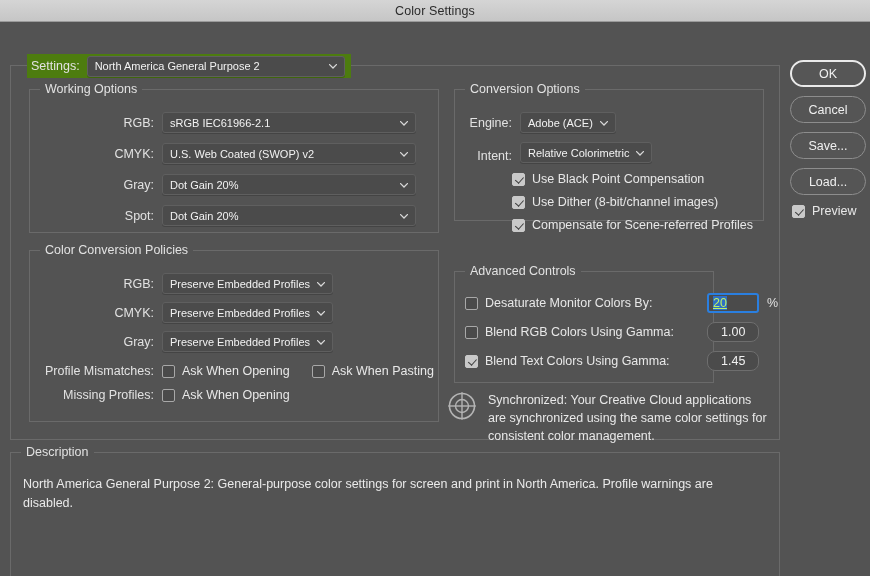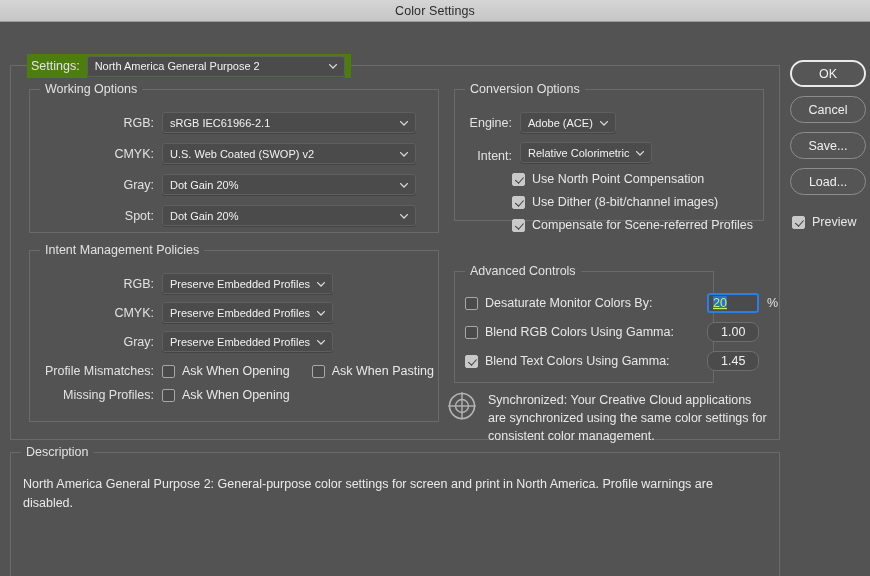--- a/index.html
+++ b/index.html
@@ -214,21 +214,21 @@
   }
   
   #button-column {
     position: absolute;
     left: 790px;
     top: 38px;
     display: flex;
     flex-direction: column;
     gap: 9px;
   }
-  #preview-row { margin-top: 11px; margin-left: 2px; }
+  #preview-row { margin-left: 2px; }
 </style>
 </head>
 <body>
 
 <div class="window">
 
   <div class="titlebar">
     <span class="titlebar-text">Color Settings</span>
   </div>
 
@@ -293,21 +293,21 @@
                 <svg viewBox="0 0 8 5">
                     <path d="M0.6 0.6 L4 4 L7.4 0.6" fill="none" stroke="#d8d8d8" stroke-width="1.3" stroke-linecap="round"></path>
                   </svg>
               </span>
             </div>
           </div>
         </div>
       </div>
 
       <div class="group" id="policies-group" style="left:18px; top:184px; width:410px; height:172px;">
-        <span class="legend">Intent Management Policies</span>
+        <span class="legend">Color Conversion Policies</span>
 
         <div style="position:absolute; left:0; top:22px; display:flex; flex-direction:column; gap:8px;">
           <div style="display:flex; align-items:center;">
             <span class="lbl lbl-right" style="width:124px; padding-right:8px;">RGB:</span>
             <div class="select">
               <span>Preserve Embedded Profiles</span>
               <span class="chev">
                 <svg viewBox="0 0 8 5">
                     <path d="M0.6 0.6 L4 4 L7.4 0.6" fill="none" stroke="#d8d8d8" stroke-width="1.3" stroke-linecap="round"></path>
                   </svg>
@@ -380,21 +380,21 @@
               <span>Relative Colorimetric</span>
               <span class="chev">
                 <svg viewBox="0 0 8 5">
                     <path d="M0.6 0.6 L4 4 L7.4 0.6" fill="none" stroke="#d8d8d8" stroke-width="1.3" stroke-linecap="round"></path>
                   </svg>
               </span>
             </div>
           </div>
           <div class="cbrow" style="margin-left:57px;">
             <span class="cb on"></span>
-            <span class="cb-label">Use North Point Compensation</span>
+            <span class="cb-label">Use Black Point Compensation</span>
           </div>
           <div class="cbrow" style="margin-left:57px;">
             <span class="cb on"></span>
             <span class="cb-label">Use Dither (8-bit/channel images)</span>
           </div>
           <div class="cbrow" style="margin-left:57px;">
             <span class="cb on"></span>
             <span class="cb-label">Compensate for Scene-referred Profiles</span>
           </div>
         </div>

